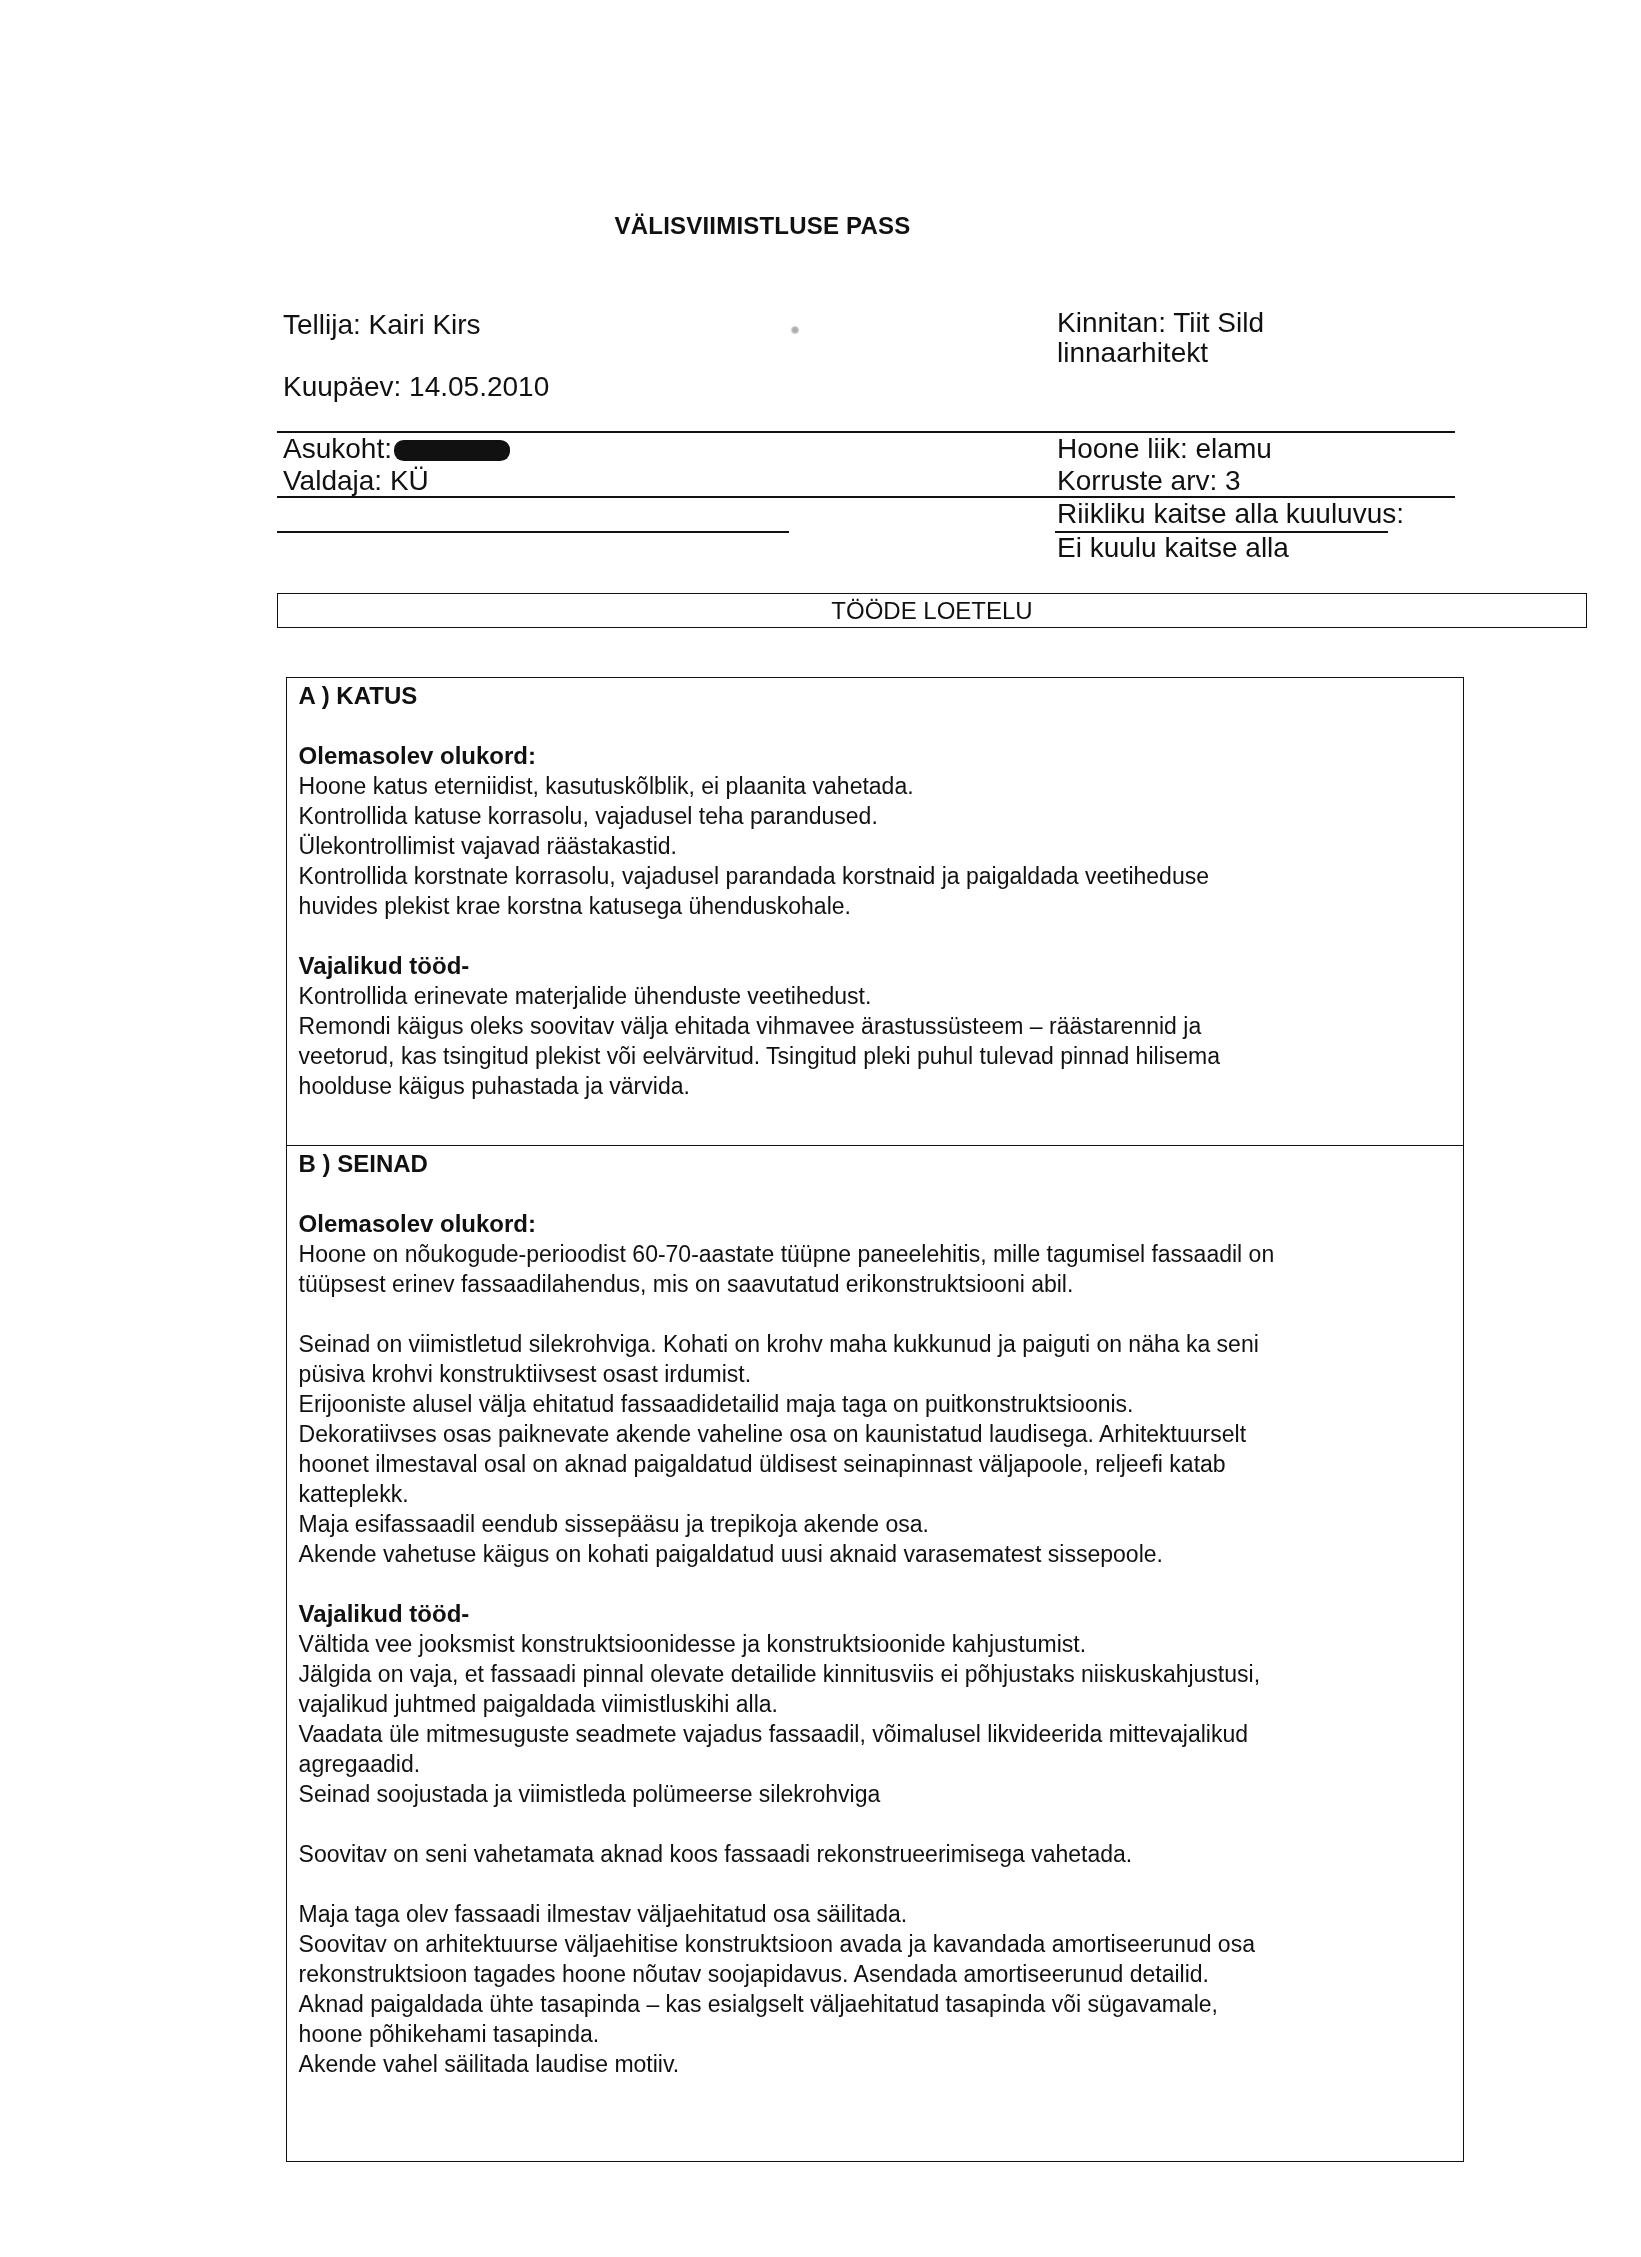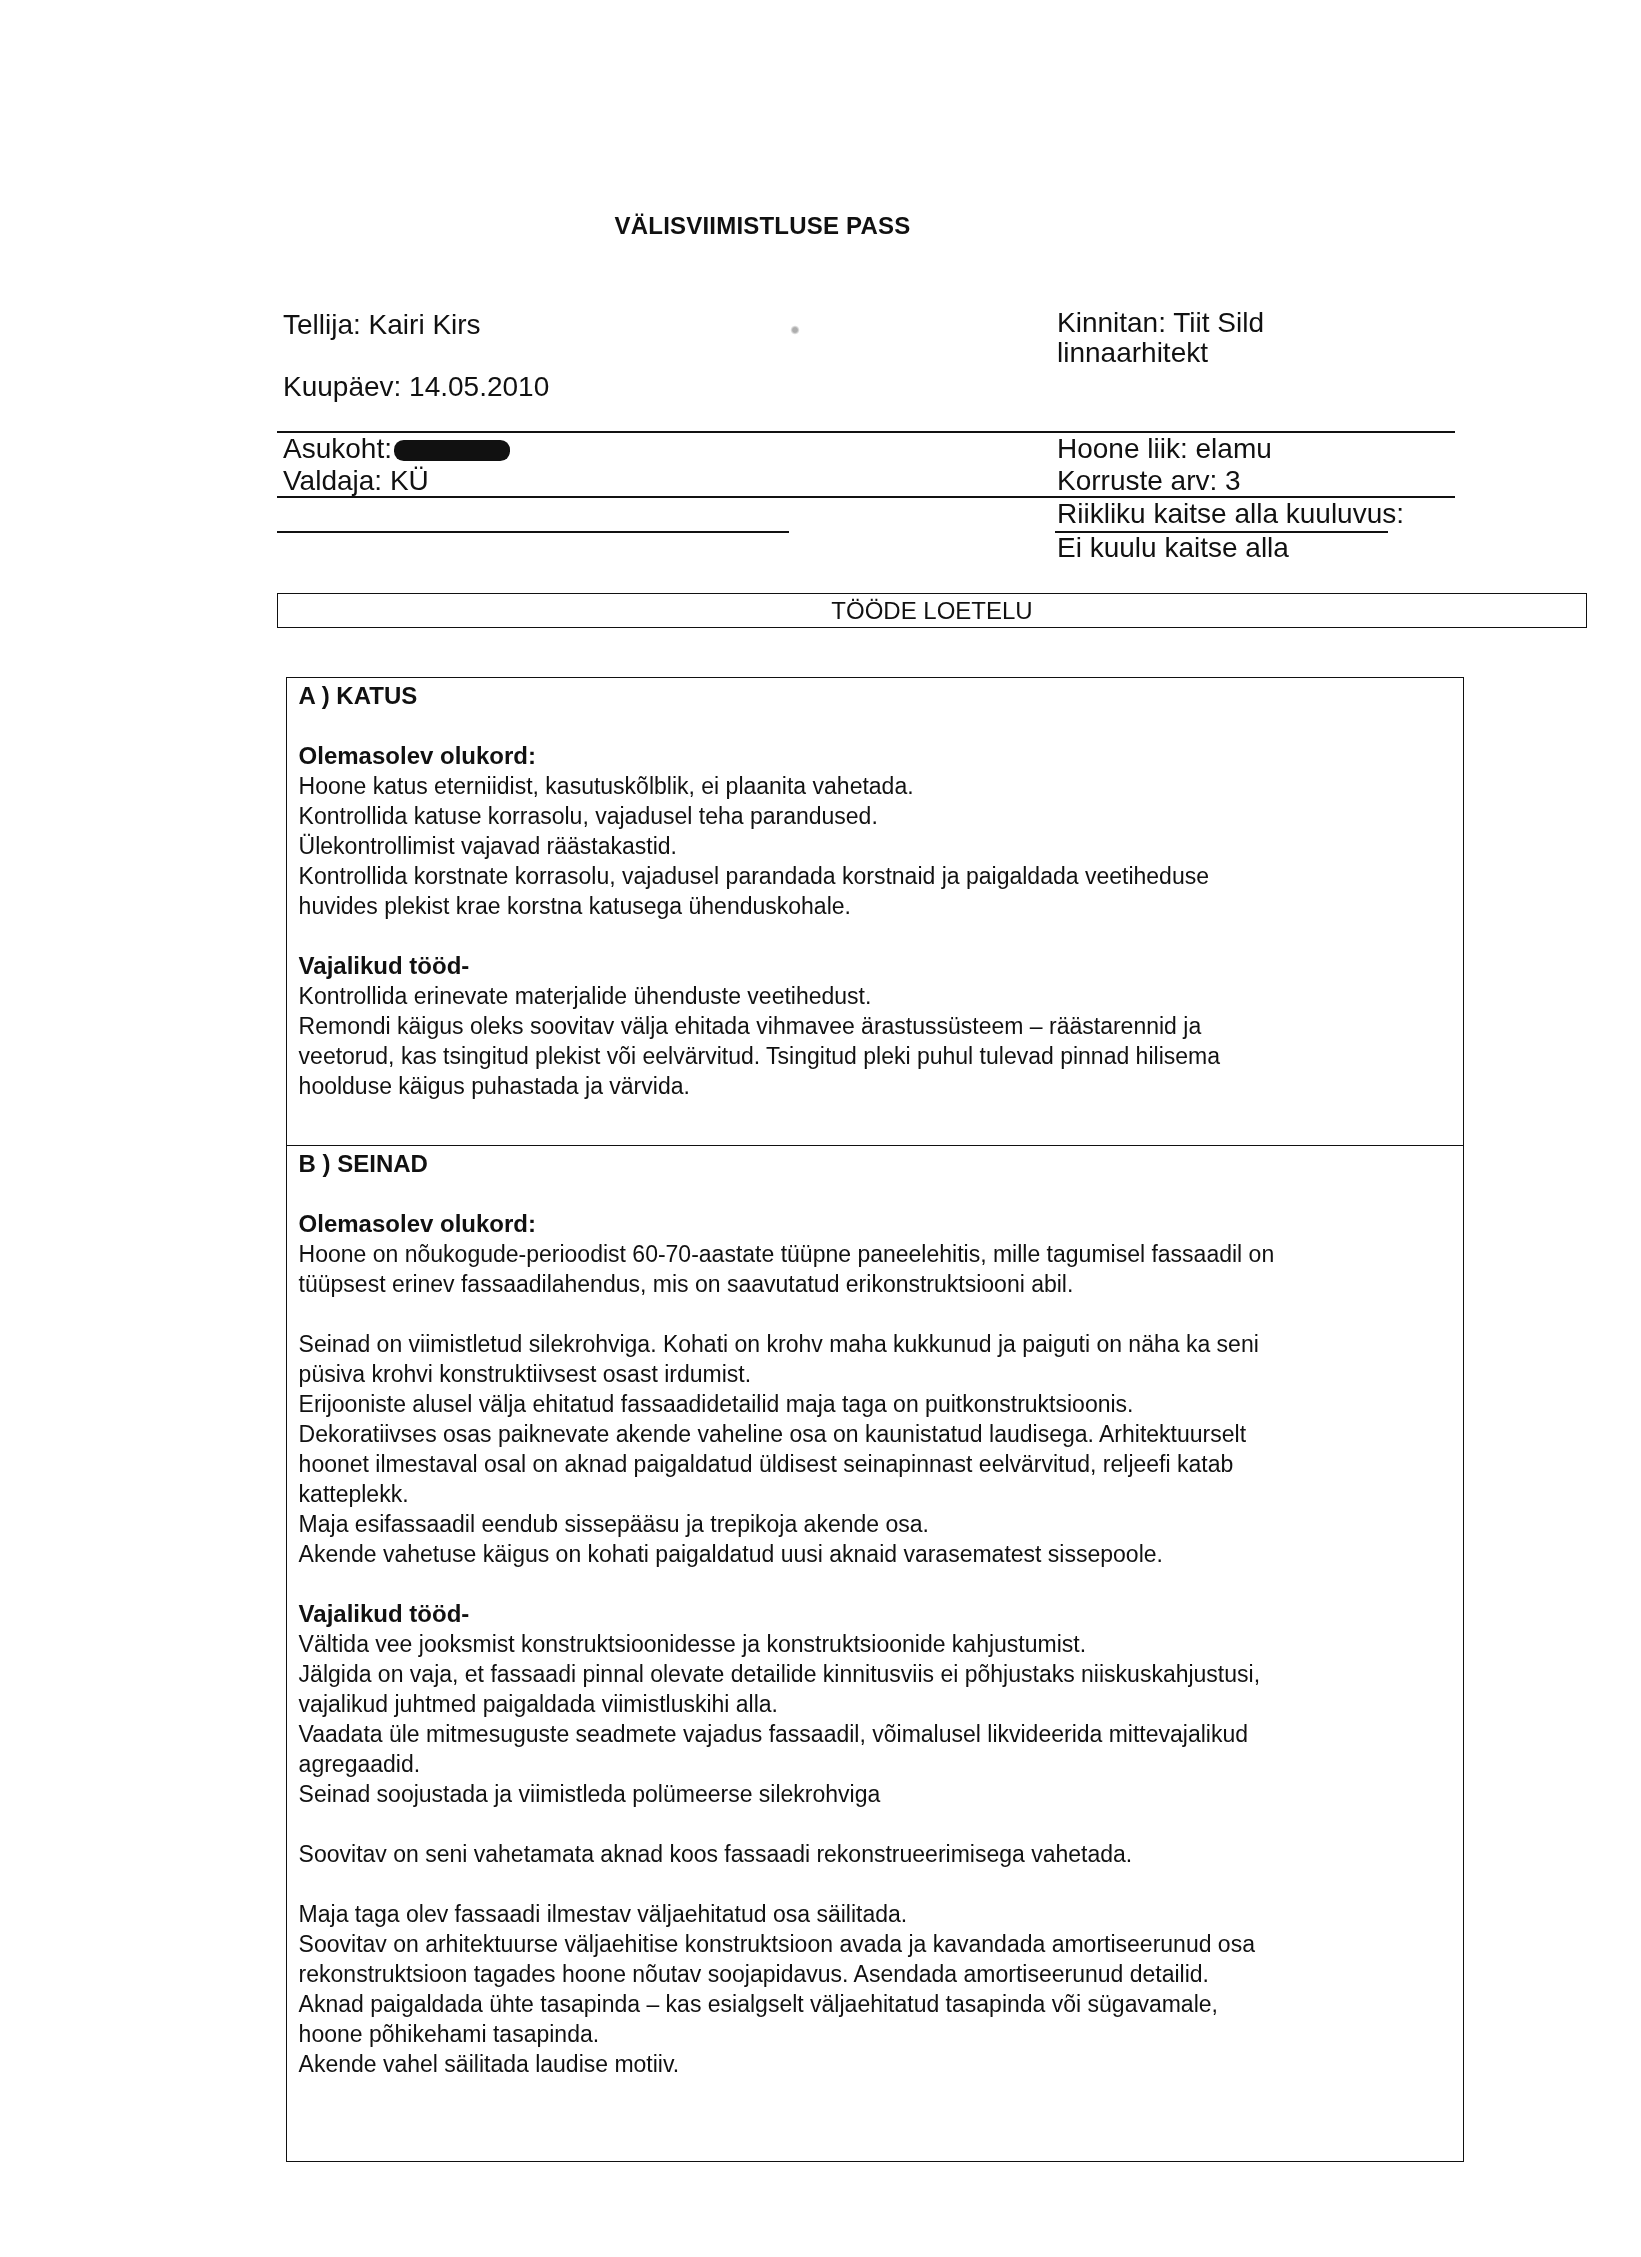--- a/index.html
+++ b/index.html
@@ -79,21 +79,21 @@
     <div class="sec-title">B ) SEINAD</div>
     <div class="gap"></div>
     <div class="sub-title">Olemasolev olukord:</div>
     <div class="para">Hoone on nõukogude-perioodist 60-70-aastate tüüpne paneelehitis, mille tagumisel fassaadil on</div>
     <div class="para">tüüpsest erinev fassaadilahendus, mis on saavutatud erikonstruktsiooni abil.</div>
     <div class="gap"></div>
     <div class="para">Seinad on viimistletud silekrohviga. Kohati on krohv maha kukkunud ja paiguti on näha ka seni</div>
     <div class="para">püsiva krohvi konstruktiivsest osast irdumist.</div>
     <div class="para">Erijooniste alusel välja ehitatud fassaadidetailid maja taga on puitkonstruktsioonis.</div>
     <div class="para">Dekoratiivses osas paiknevate akende vaheline osa on kaunistatud laudisega. Arhitektuurselt</div>
-    <div class="para">hoonet  ilmestaval osal on aknad paigaldatud üldisest seinapinnast eelvärvitud, reljeefi katab</div>
+    <div class="para">hoonet  ilmestaval osal on aknad paigaldatud üldisest seinapinnast väljapoole, reljeefi katab</div>
     <div class="para">katteplekk.</div>
     <div class="para">Maja esifassaadil eendub sissepääsu ja trepikoja akende osa.</div>
     <div class="para">Akende vahetuse käigus on kohati paigaldatud uusi aknaid varasematest sissepoole.</div>
     <div class="gap"></div>
     <div class="sub-title">Vajalikud tööd-</div>
     <div class="para">Vältida vee jooksmist konstruktsioonidesse ja konstruktsioonide kahjustumist.</div>
     <div class="para">Jälgida on vaja, et fassaadi pinnal olevate detailide kinnitusviis ei põhjustaks niiskuskahjustusi,</div>
     <div class="para">vajalikud juhtmed paigaldada viimistluskihi alla.</div>
     <div class="para">Vaadata üle mitmesuguste seadmete vajadus fassaadil, võimalusel likvideerida mittevajalikud</div>
     <div class="para">agregaadid.</div>

